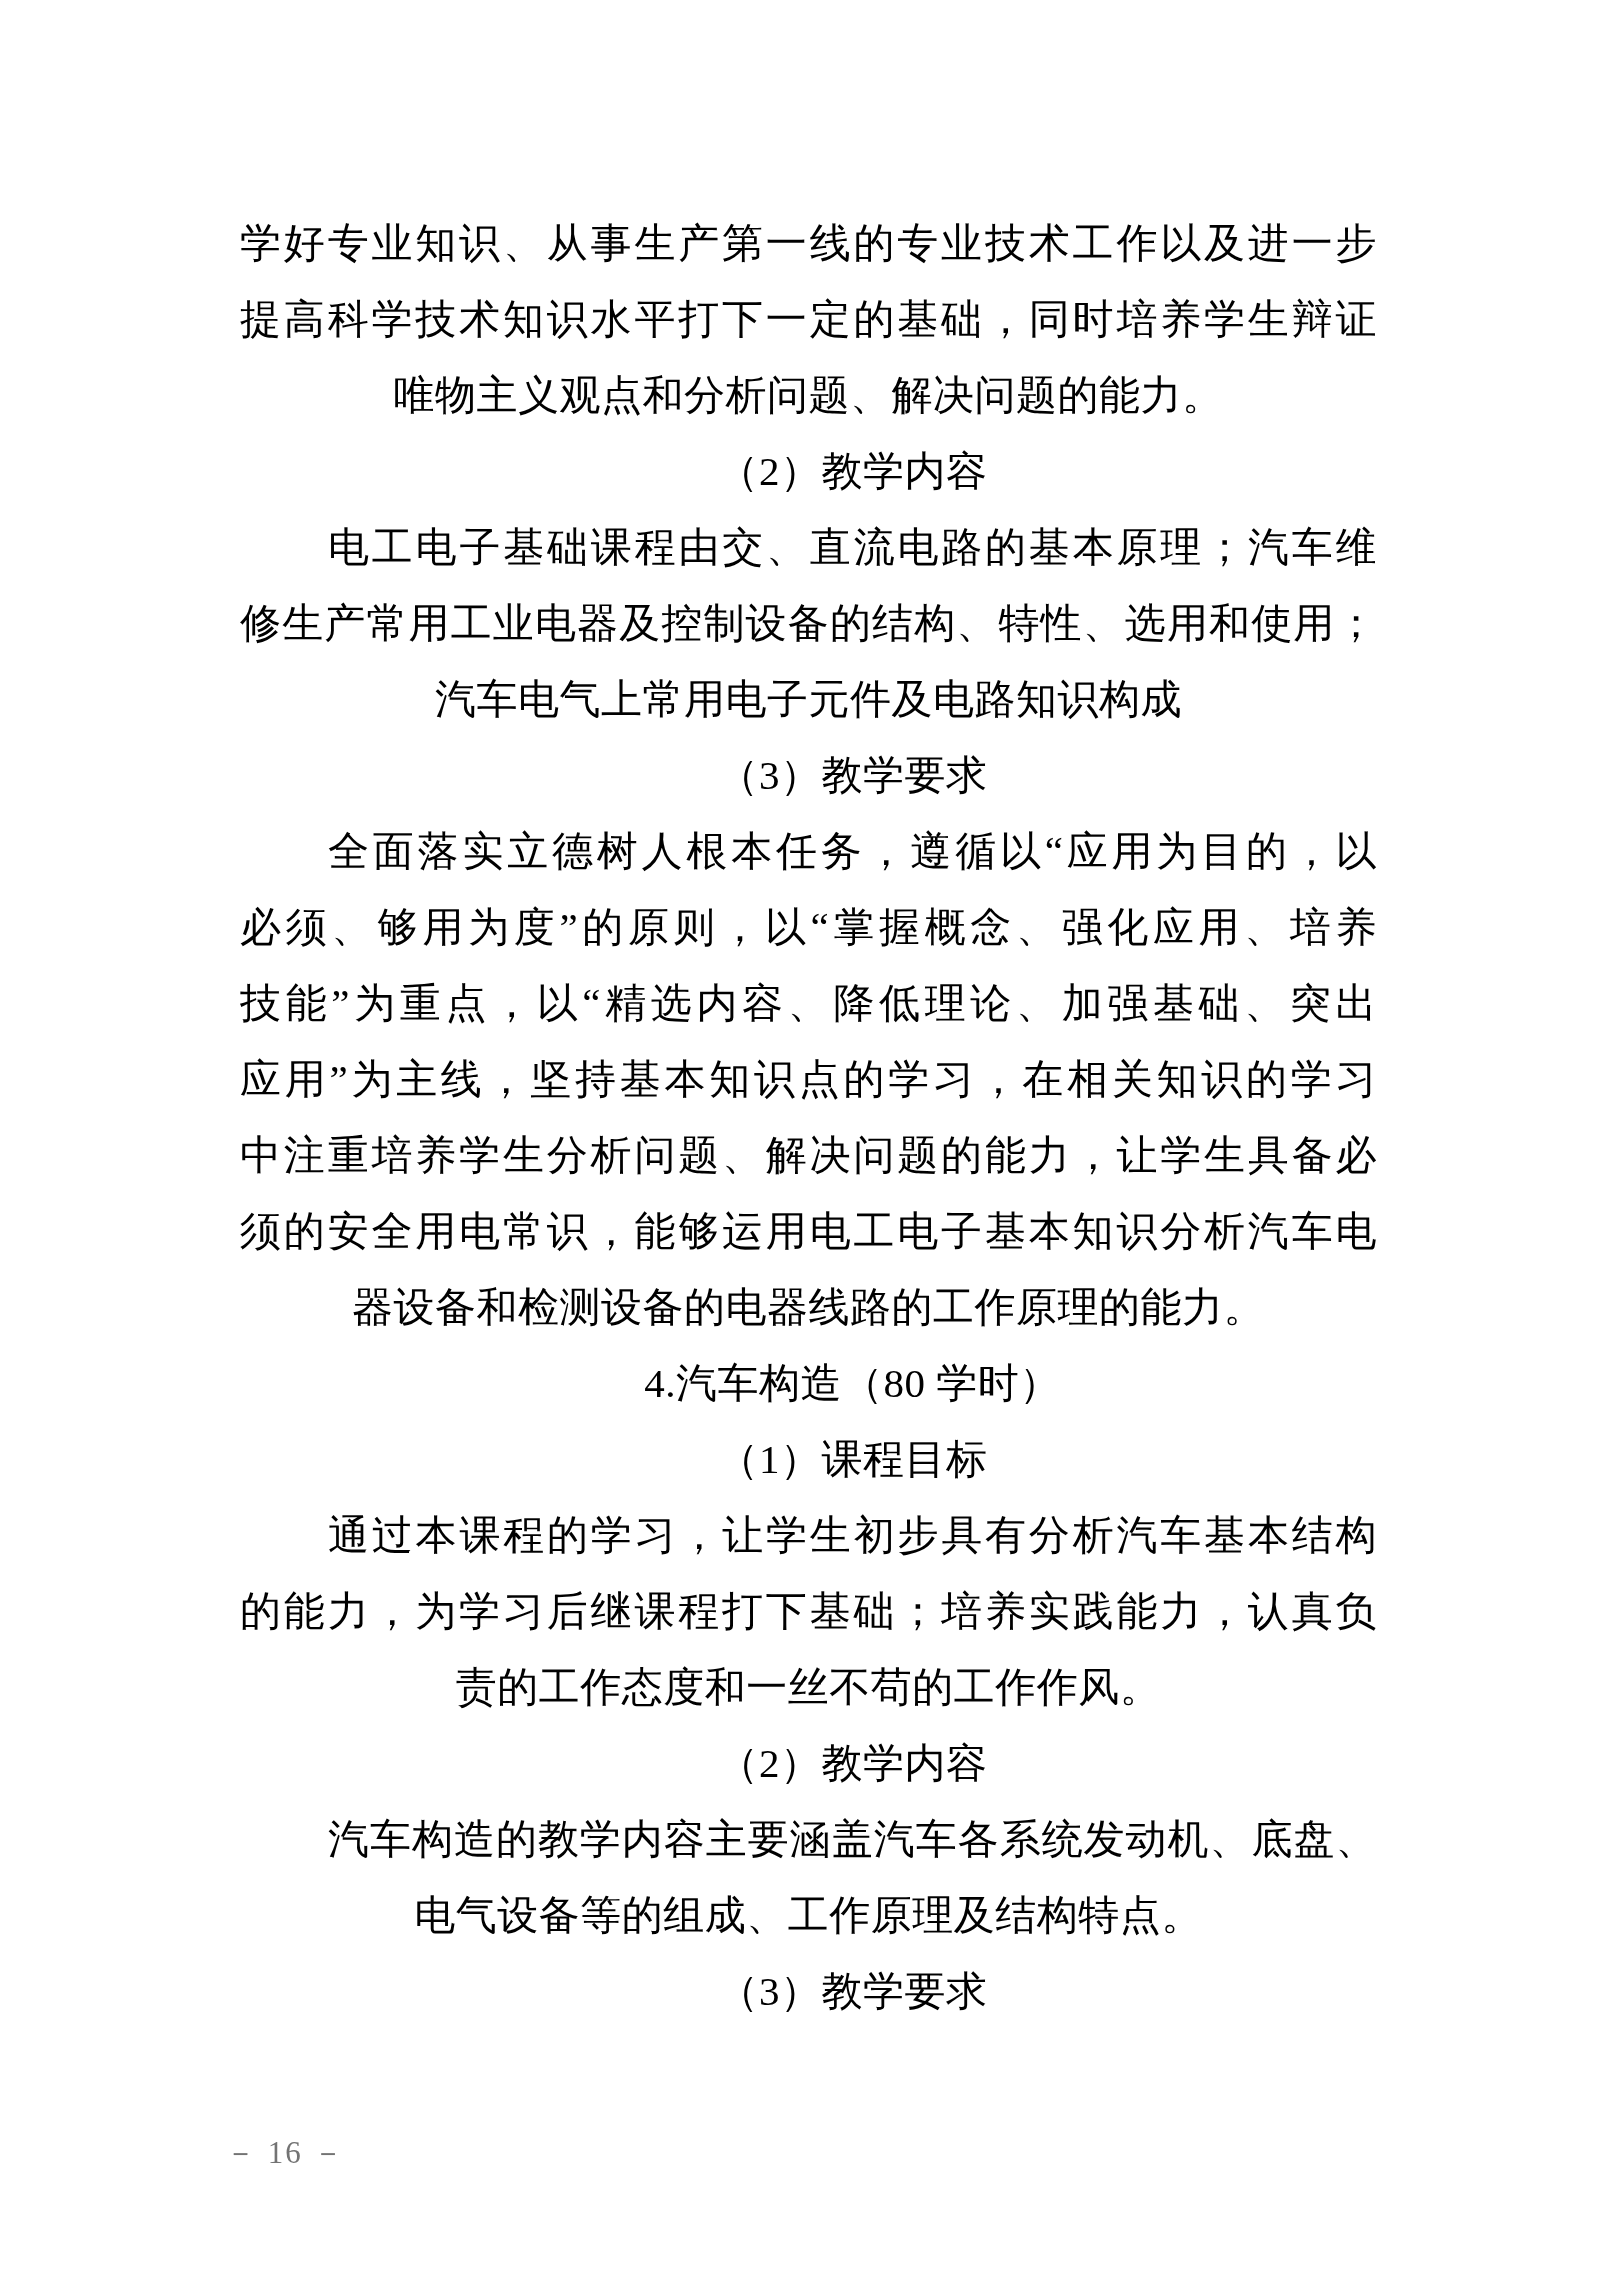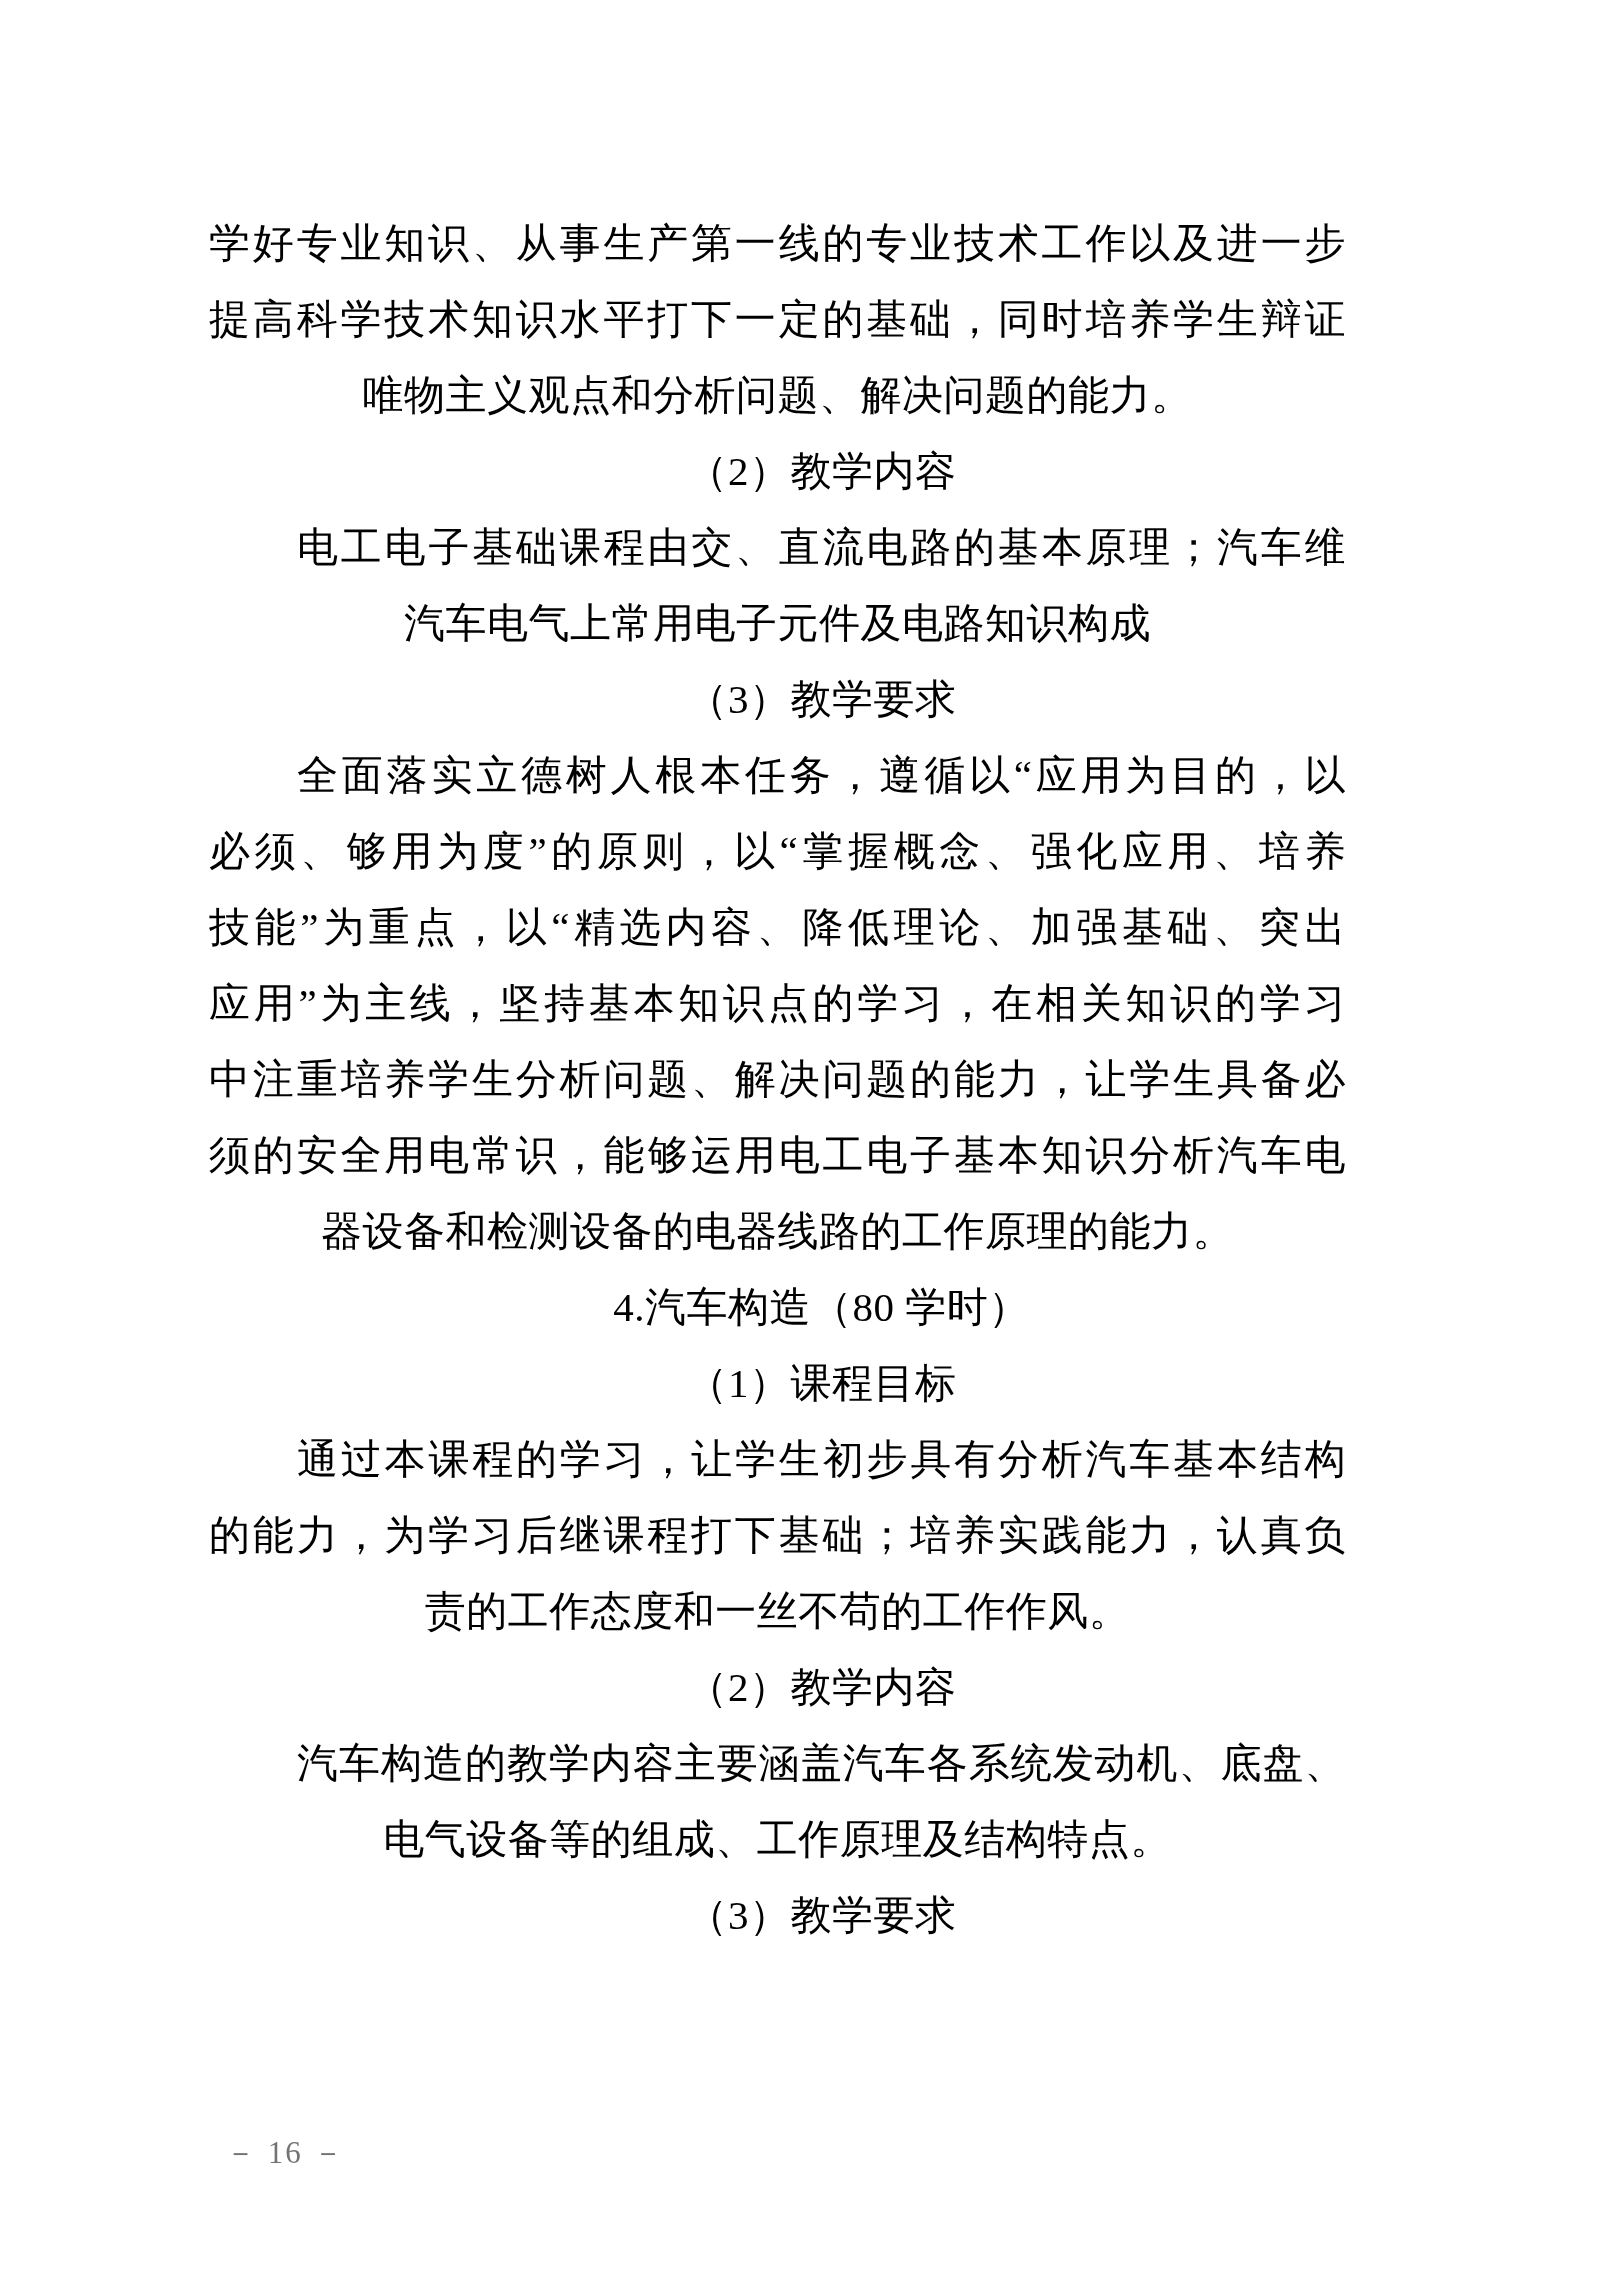--- a/index.html
+++ b/index.html
@@ -11,21 +11,21 @@
     position: relative;
     width: 1620px;
     height: 2292px;
     background: #ffffff;
     color: #000000;
     font-family: "Liberation Serif", serif;
     overflow: hidden;
   }
   .doc-body {
     position: absolute;
-    left: 209px;
+    left: 240px;
     top: 205px;
     width: 1137px;
   }
   .line {
     font-size: 41px;
     line-height: 76px;
     height: 76px;
     text-align: center;
     letter-spacing: 0.5px;
   }
@@ -53,20 +53,21 @@
 </head>
 <body>
 
 <div class="page">
   <div class="doc-body" id="doc-body">
       <div class="line justify"><span>学好专业知识、从事生产第一线的专业技术工作以及进一步</span></div>
       <div class="line justify"><span>提高科学技术知识水平打下一定的基础，同时培养学生辩证</span></div>
       <div class="line"><span>唯物主义观点和分析问题、解决问题的能力。</span></div>
       <div class="line indent"><span>（2）教学内容</span></div>
       <div class="line justify indent"><span>电工电子基础课程由交、直流电路的基本原理；汽车维</span></div>
+      <div class="line justify"><span>修生产常用工业电器及控制设备的结构、特性、选用和使用；</span></div>
       <div class="line"><span>汽车电气上常用电子元件及电路知识构成</span></div>
       <div class="line indent"><span>（3）教学要求</span></div>
       <div class="line justify indent"><span>全面落实立德树人根本任务，遵循以“应用为目的，以</span></div>
       <div class="line justify"><span>必须、够用为度”的原则，以“掌握概念、强化应用、培养</span></div>
       <div class="line justify"><span>技能”为重点，以“精选内容、降低理论、加强基础、突出</span></div>
       <div class="line justify"><span>应用”为主线，坚持基本知识点的学习，在相关知识的学习</span></div>
       <div class="line justify"><span>中注重培养学生分析问题、解决问题的能力，让学生具备必</span></div>
       <div class="line justify"><span>须的安全用电常识，能够运用电工电子基本知识分析汽车电</span></div>
       <div class="line"><span>器设备和检测设备的电器线路的工作原理的能力。</span></div>
       <div class="line indent"><span class="bold">4.汽车构造</span><span>（80 学时）</span></div>

